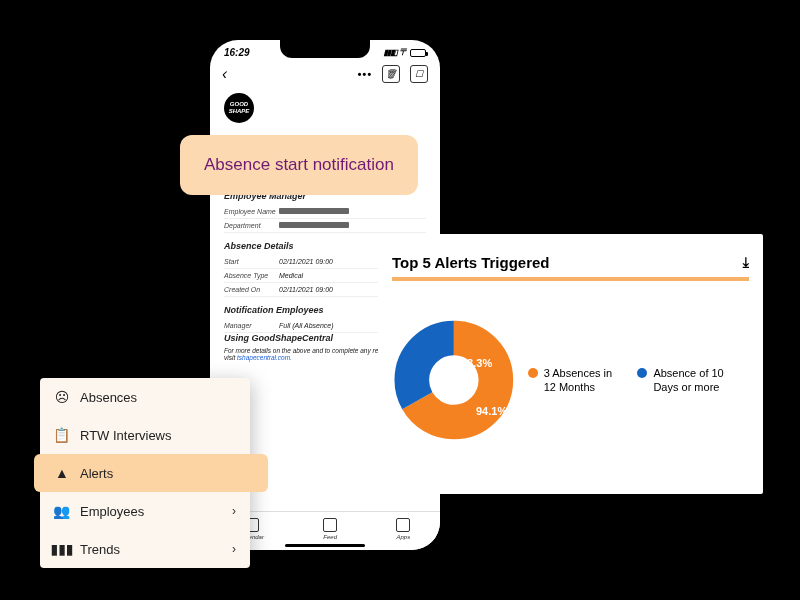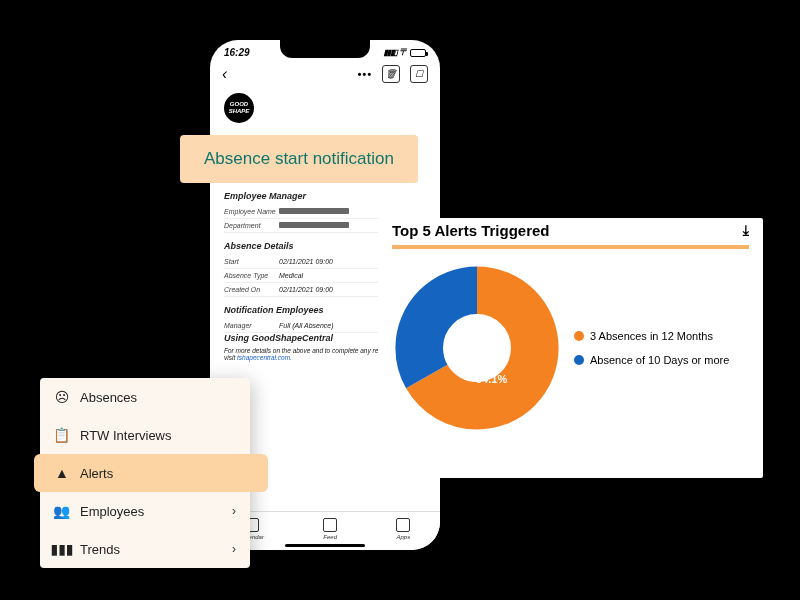--- a/index.html
+++ b/index.html
@@ -92,51 +92,51 @@
   }
   .bn-item { display:flex; flex-direction:column; align-items:center; gap:2px; font-size:6px; color:#333; }
   .bn-icon { width:14px; height:14px; border:1px solid #333; border-radius:2px; }
   .home-ind { position:absolute; bottom:3px; left:50%; transform:translateX(-50%); width:80px; height:3px; background:#000; border-radius:2px; }
 
   
   .banner {
     position: absolute;
     left: 180px; top: 135px;
     background: #fcd9b0;
-    color: #0f766e;
+    color: #701a75;
     font-size: 17px;
-    padding: 14px 24px;
-    border-radius: 4px;
+    padding: 20px 24px;
+    border-radius: 12px;
     z-index: 20;
   }
 
   
   .chart-card {
     position: absolute;
-    left: 378px; top: 218px;
+    left: 378px; top: 234px;
     width: 385px; height: 260px;
     background: #fff;
     border-radius: 2px;
     z-index: 15;
-    padding: 4px 14px;
+    padding: 20px 14px;
   }
   .chart-header {
     display: flex; justify-content: space-between; align-items: center;
     margin-bottom: 6px;
   }
   .chart-title { font-weight: 700; font-size: 15px; }
   .dl { font-size: 14px; font-weight:700; }
   .chart-divider { width: 100%; height: 4px; background: #f7b267; margin-bottom: 14px; }
   .chart-body { display:flex; align-items:center; gap:12px; }
   .donut { width: 170px; height: 170px; position: relative; }
   .donut svg { width: 100%; height: 100%; transform: rotate(-90deg); }
   .donut-label { position:absolute; font-size:11px; font-weight:700; color:#fff; }
   .dl1 { left: 36px; top: 62px; margin-left: 33px; }
   .dl2 { left: 84px; top: 110px; }
-  .legend { font-size: 11px; display:flex; flex-direction:column; gap:10px; }
+  .legend { font-size: 11px; display:flex; gap:10px; }
   .leg-item { display:flex; align-items:flex-start; gap:6px; }
   .swatch { width:10px; height:10px; border-radius:50%; flex-shrink:0; margin-top:2px;}
   .sw-o { background:#f58220; }
   .sw-b { background:#1565c0; }
   .leg-text { max-width: 140px; line-height:1.3; }
 
   
   .sidebar {
     position: absolute;
     left: 40px; top: 378px;

